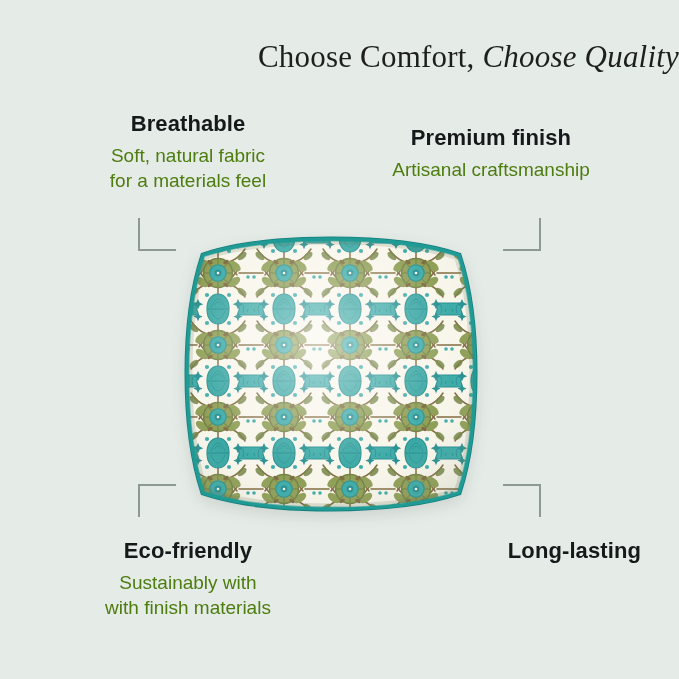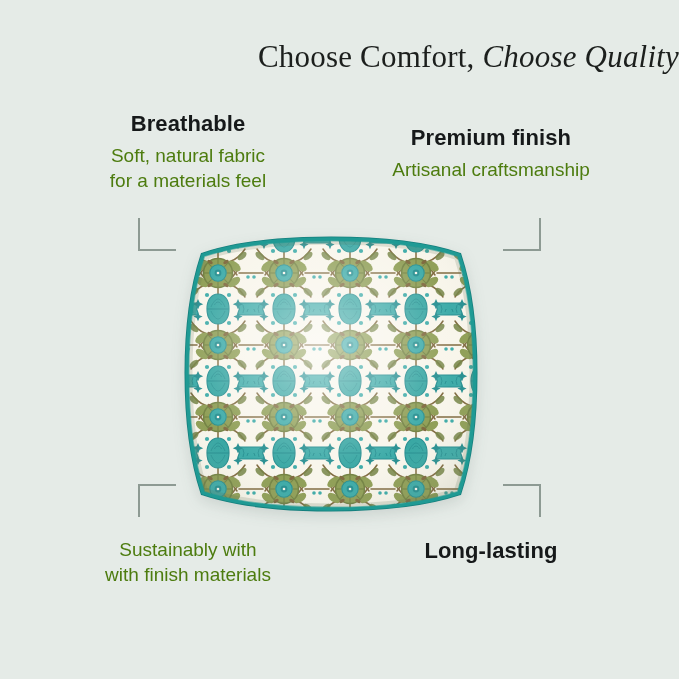--- a/index.html
+++ b/index.html
@@ -59,21 +59,21 @@
     font-size: 19px;
     line-height: 25px;
     font-weight: 400;
     color: #4d7c0f;
     white-space: nowrap;
   }
 
   .feature.tl { left: 38px;  top: 110px; }
   .feature.tr { left: 341px; top: 124px; }
   .feature.bl { left: 38px;  top: 537px; }
-  .feature.br { left: 341px; top: 537px; }
+  .feature.br { left: 341px; top: 537px; text-align: right; }
 
   
   .bracket {
     position: absolute;
     width: 38px;
     height: 33px;
   }
   .bracket i {
     position: absolute;
     background: #8d9a93;
@@ -132,20 +132,21 @@
     <div class="f-line">Soft, natural fabric</div>
     <div class="f-line">for a materials feel</div>
   </div>
 
   <div class="feature tr">
     <div class="f-head">Premium finish</div>
     <div class="f-line">Artisanal craftsmanship</div>
   </div>
 
   <div class="feature bl">
+    <div class="f-head">Eco-friendly</div>
     <div class="f-line">Sustainably with</div>
     <div class="f-line">with finish materials</div>
   </div>
 
   <div class="feature br">
     <div class="f-head">Long-lasting</div>
   </div>
 
   <div class="bracket b-tl">
       <i class="v"></i>

